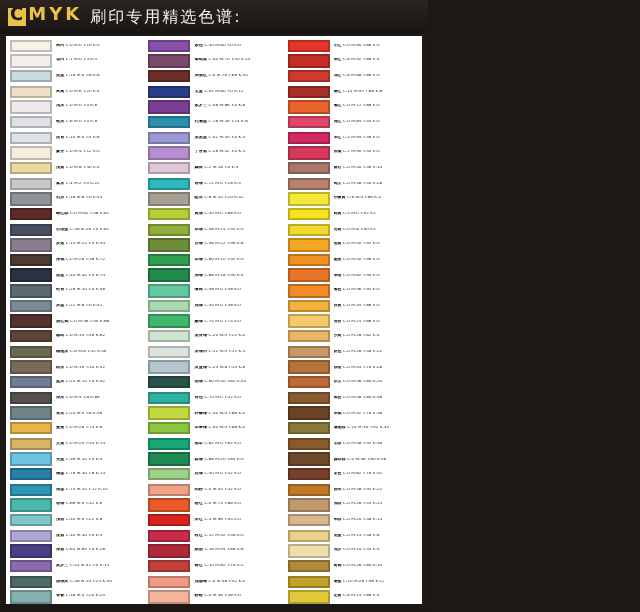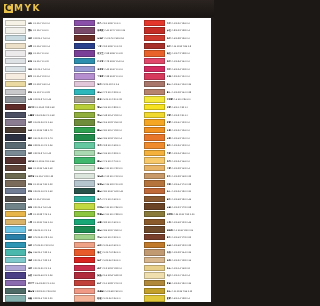--- a/index.html
+++ b/index.html
@@ -77,20 +77,21 @@
 
 <div id="page">
 
   <div class="header">
     <div class="cmyk">
       <span class="ch first">C</span>
       <span class="ch">M</span>
       <span class="ch">Y</span>
       <span class="ch">K</span>
     </div>
+    <span class="title-cn">刷印专用精选色谱:</span>
   </div>
 
   <div class="edgeL"></div>
   <div class="edgeR"></div>
 
   <div class="sheet" id="sheet">
       <div class="col">
         <div class="row">
           <div class="sw" style="background: rgb(246, 242, 230);"></div>
           <div class="lbl"><span class="nm">米白 </span><span>C:0 M:0 Y:10 K:0</span></div>

